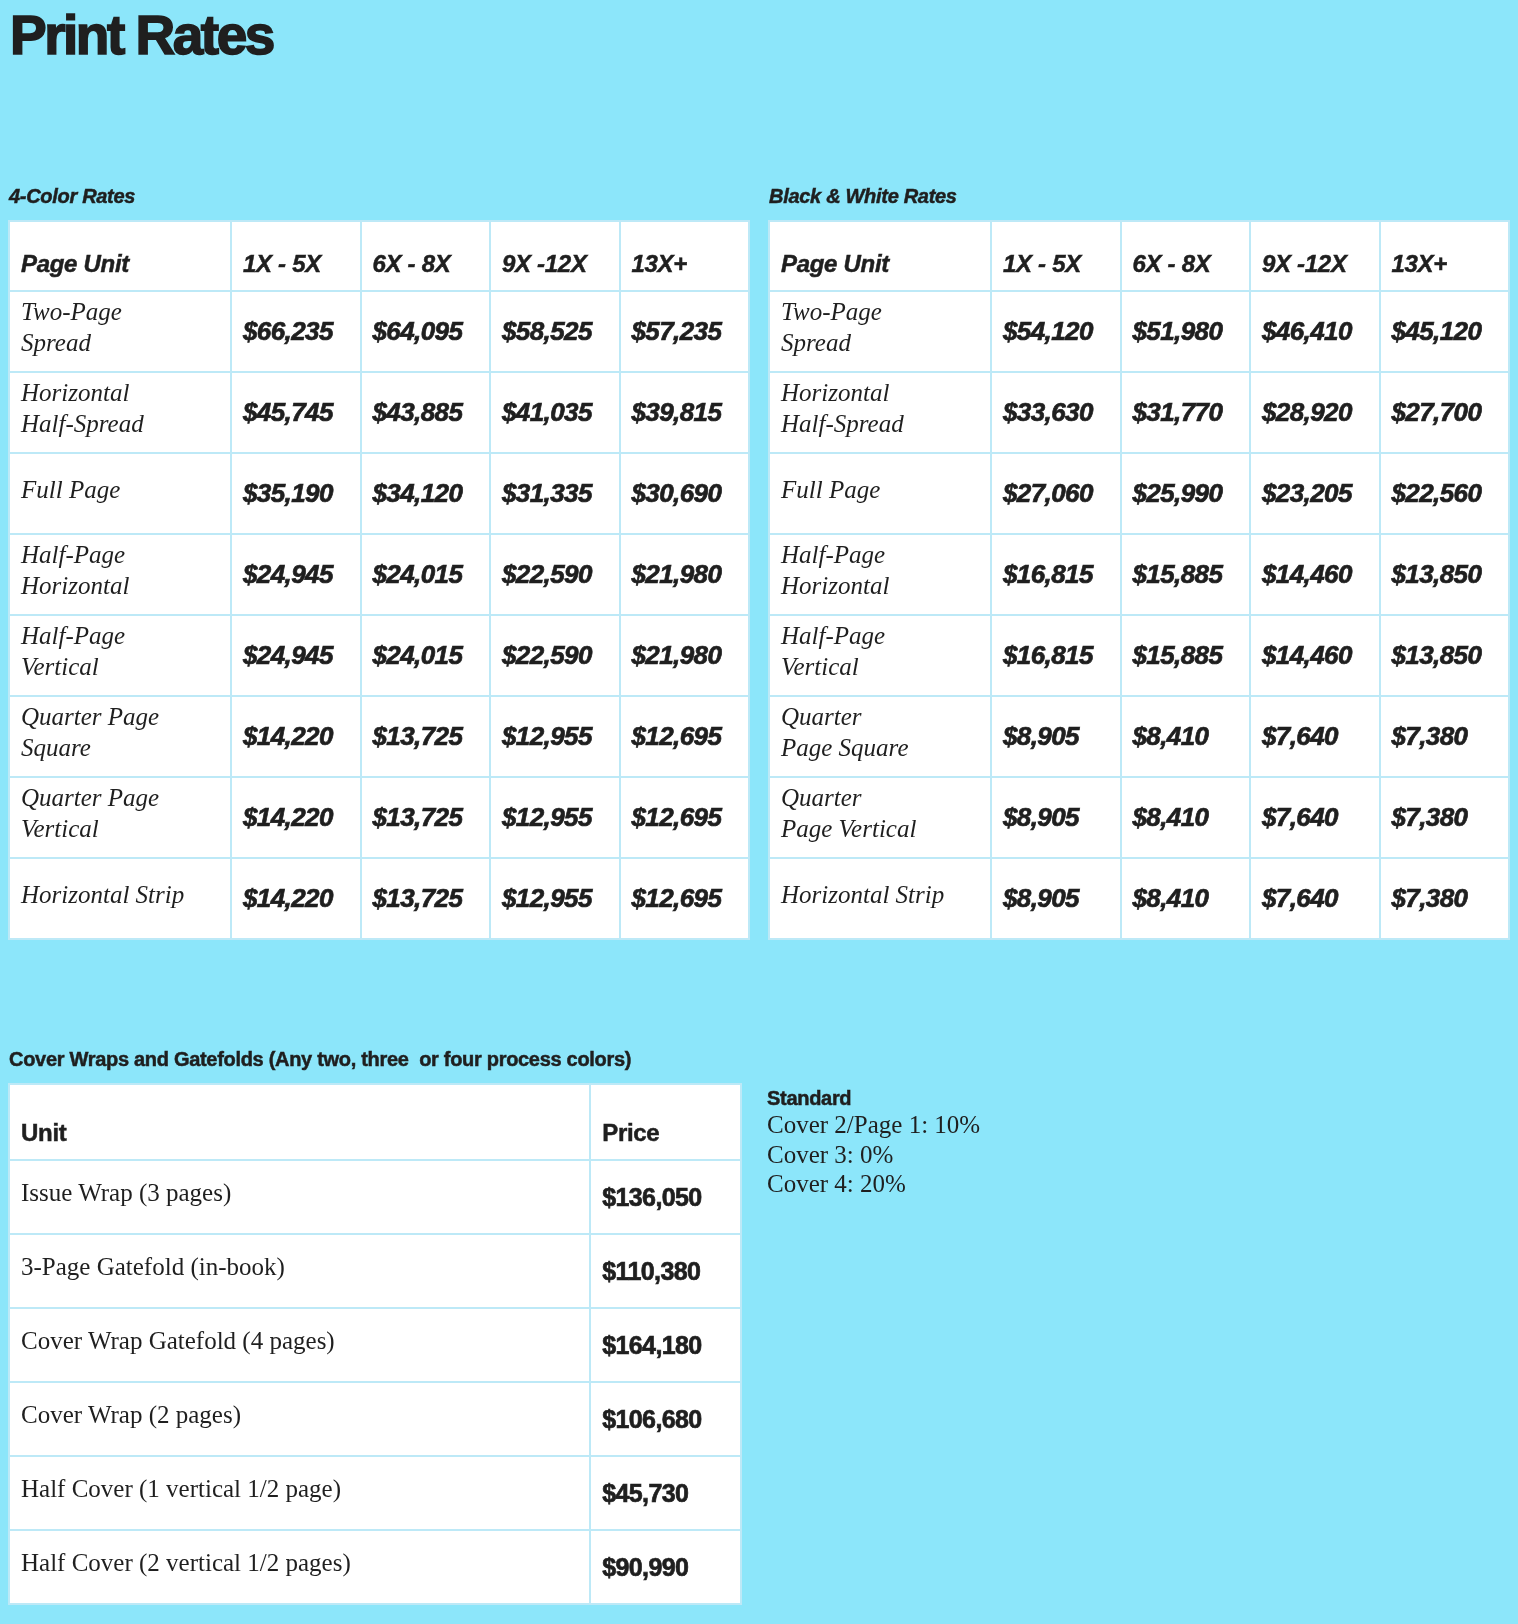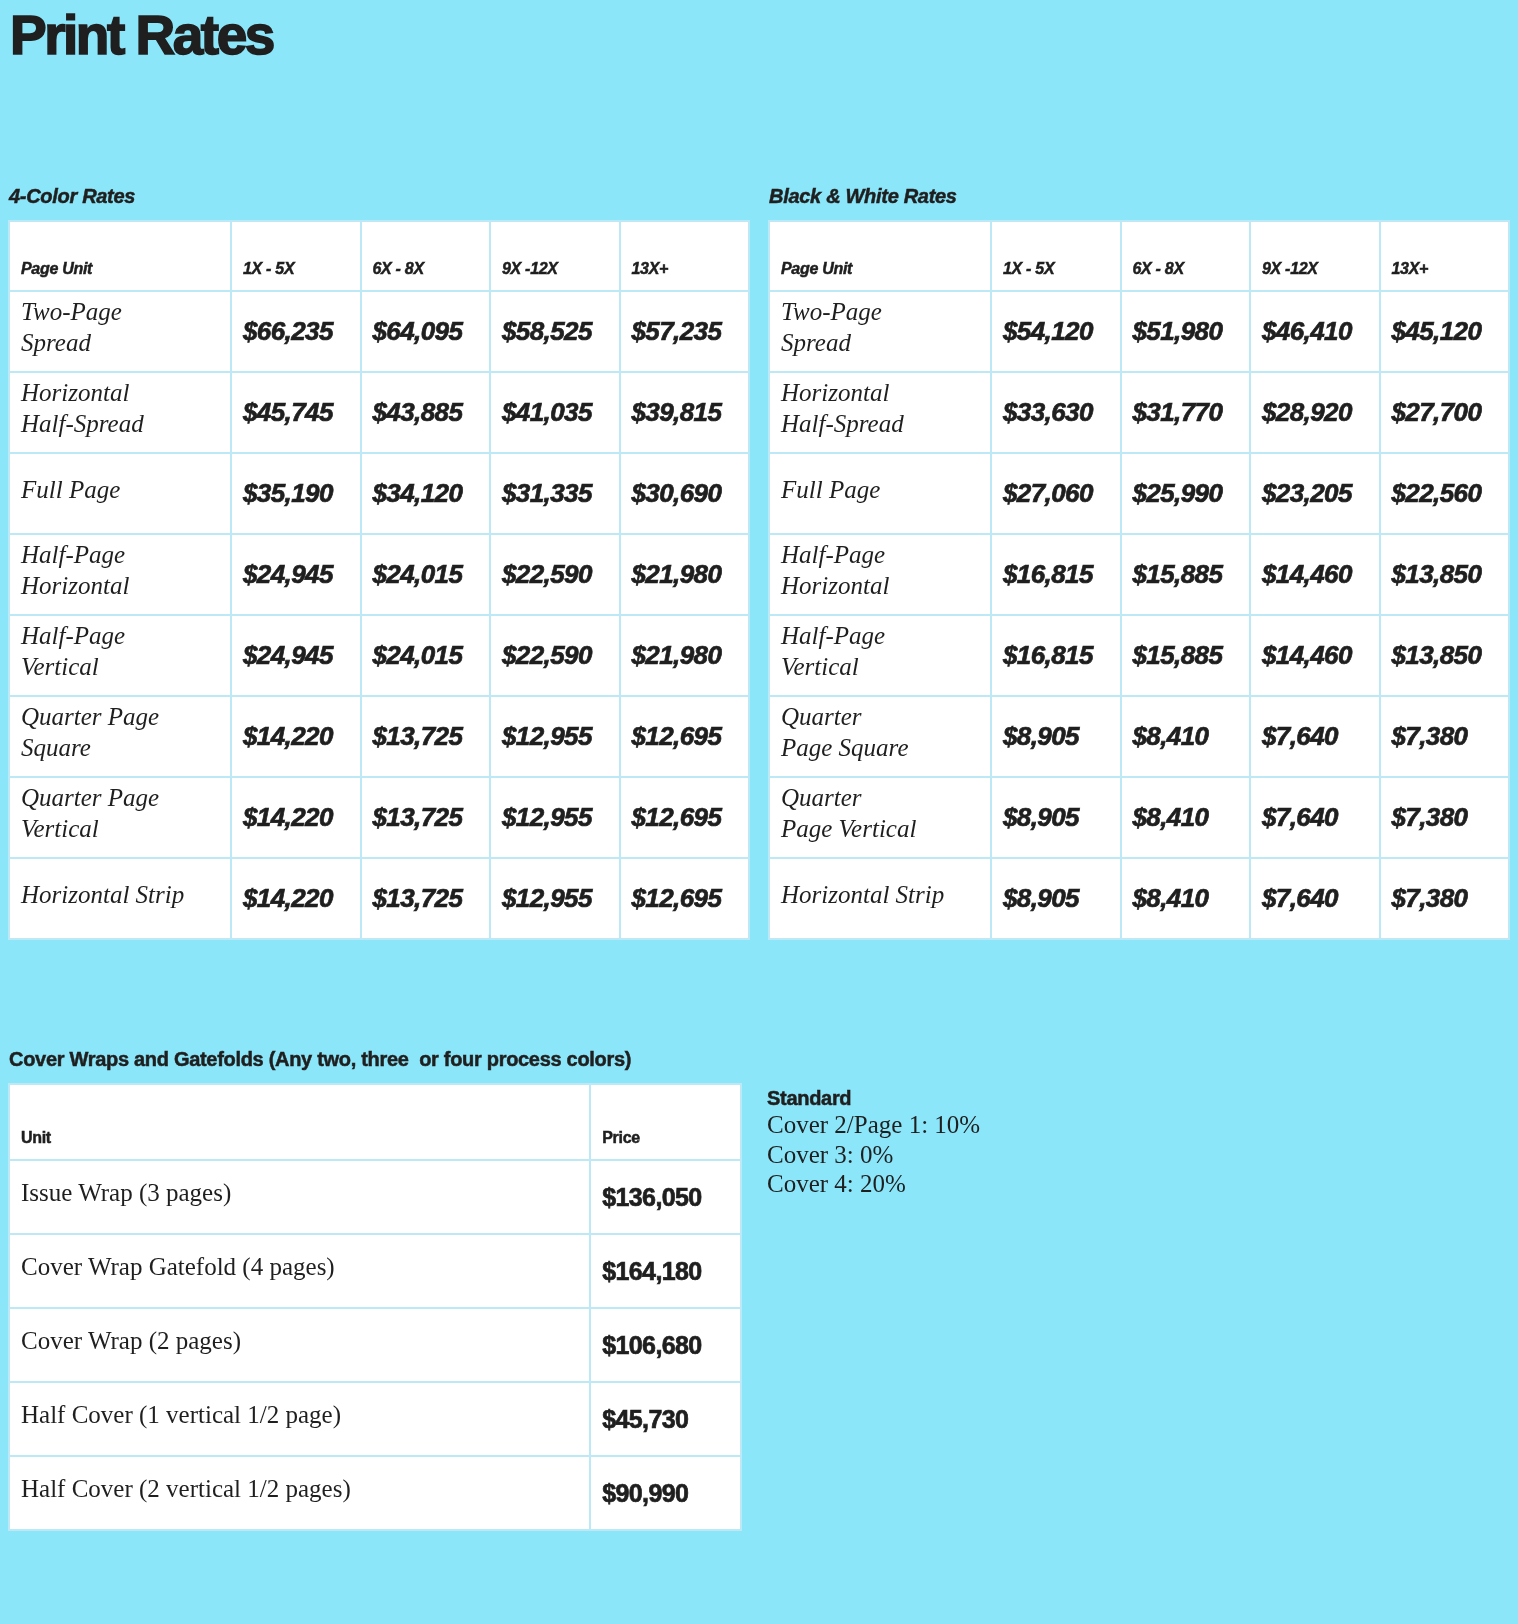--- a/index.html
+++ b/index.html
@@ -50,21 +50,21 @@
     border: 2px solid var(--table_border);
     text-align: left;
     vertical-align: middle;
   }
   .rate-table { width: 742px; }
   .rate-table col.col-unit { width: 30%; }
   .rate-table col.col-rate { width: 17.5%; }
   .rate-table th, .covers-table th {
     vertical-align: bottom;
     padding: 0 6px 12px 11px;
-    font-size: 16px;
+    font-size: 24px;
     font-weight: bold;
     letter-spacing: -0.3px;
     border-radius: 28px;
     -webkit-text-stroke: 0.5px currentColor;
   }
   .rate-table th { height: 70px; }
   .rate-table td { height: 81px; }
   td.unit-label {
     font-family: "Liberation Serif", serif;
     font-size: 25px;
@@ -298,20 +298,24 @@
             <th>Unit</th>
             <th>Price</th>
           </tr>
         </thead>
         <tbody>
             <tr>
               <td class="unit-label">Issue Wrap (3 pages)</td>
               <td class="price-value">$136,050</td>
             </tr>
             <tr>
+              <td class="unit-label">3-Page Gatefold (in-book)</td>
+              <td class="price-value">$110,380</td>
+            </tr>
+            <tr>
               <td class="unit-label">Cover Wrap Gatefold (4 pages)</td>
               <td class="price-value">$164,180</td>
             </tr>
             <tr>
               <td class="unit-label">Cover Wrap (2 pages)</td>
               <td class="price-value">$106,680</td>
             </tr>
             <tr>
               <td class="unit-label">Half Cover (1 vertical 1/2 page)</td>
               <td class="price-value">$45,730</td>

